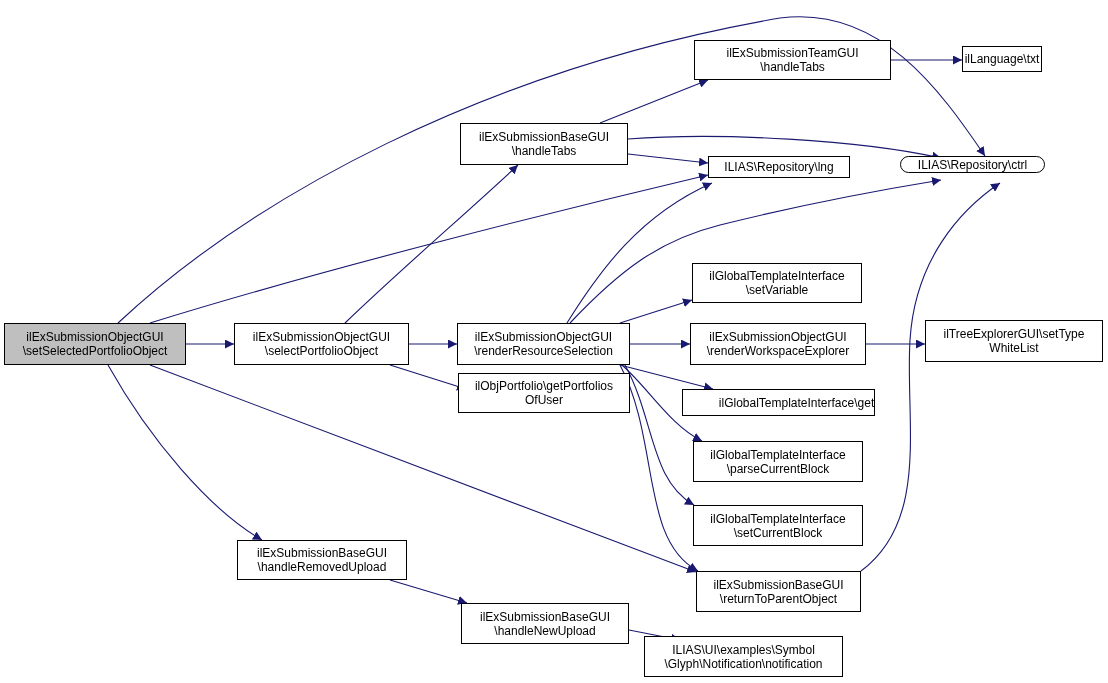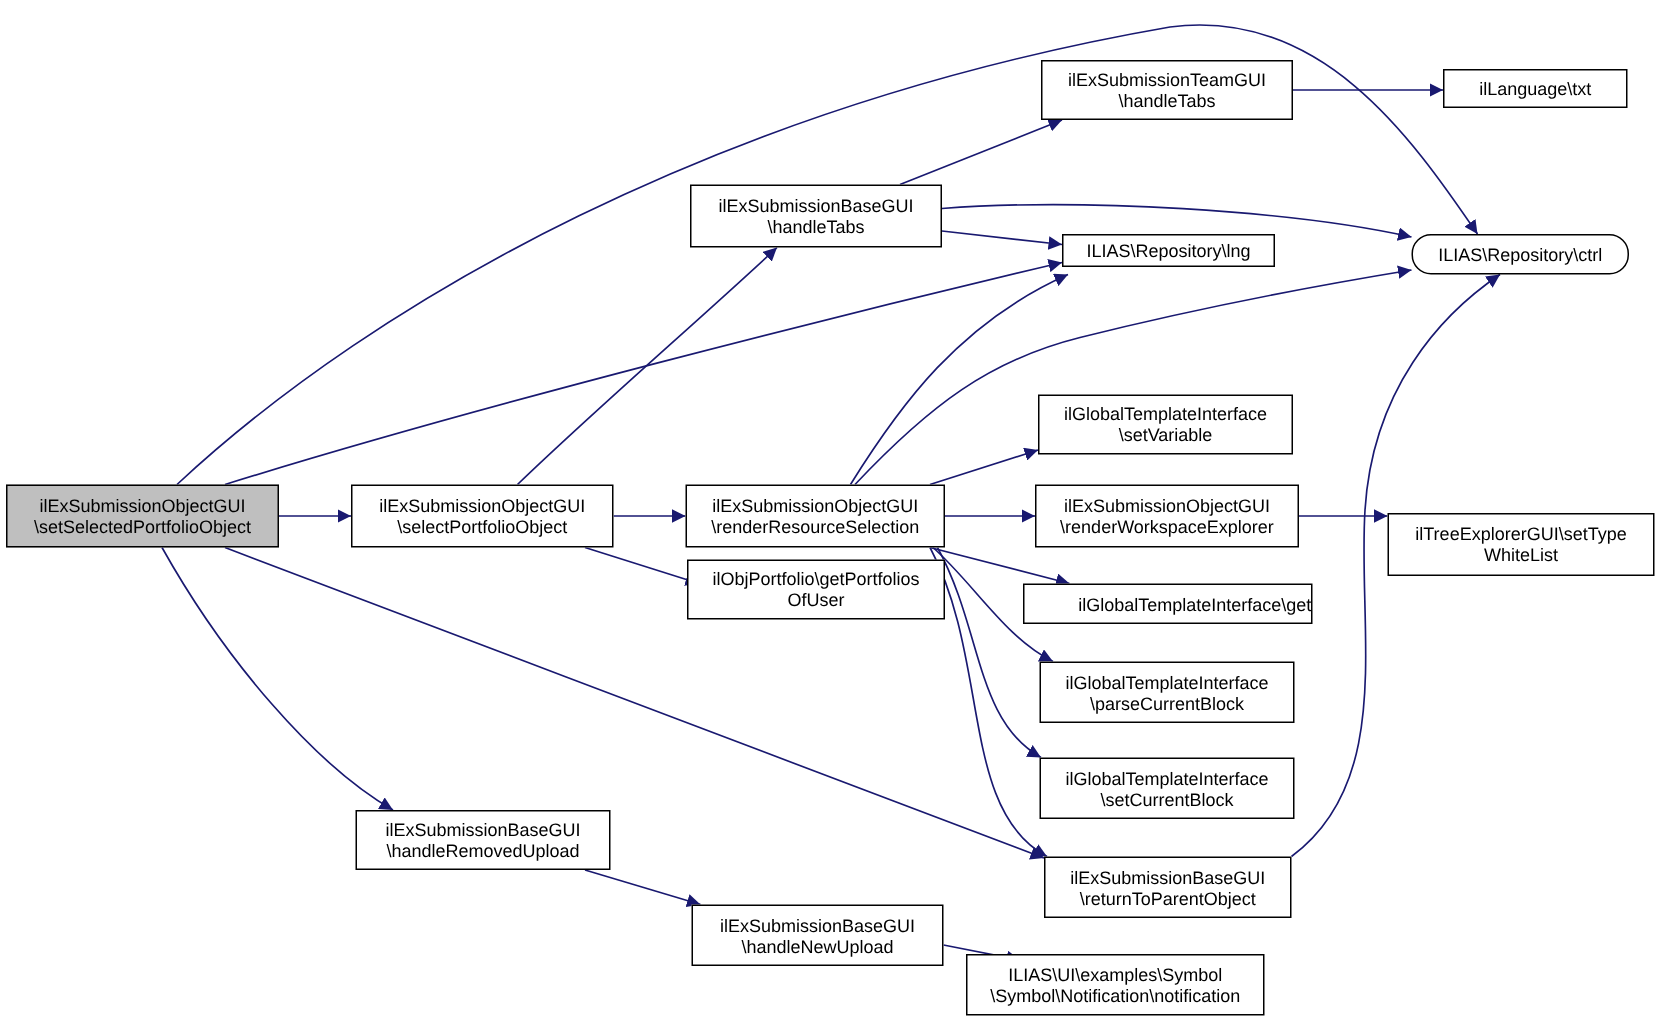--- a/index.html
+++ b/index.html
@@ -75,21 +75,21 @@
       <span>\renderResourceSelection</span>
     </div>
     <div class="node" style="left: 458px; top: 373px; width: 172px; height: 40px;">
       <span>ilObjPortfolio\getPortfolios</span>
       <span>OfUser</span>
     </div>
     <div class="node" style="left: 461px; top: 603px; width: 168px; height: 41px;">
       <span>ilExSubmissionBaseGUI</span>
       <span>\handleNewUpload</span>
     </div>
-    <div class="node" style="left: 694px; top: 40px; width: 168px; height: 40px;">
+    <div class="node" style="left: 694px; top: 40px; width: 197px; height: 40px;">
       <span>ilExSubmissionTeamGUI</span>
       <span>\handleTabs</span>
     </div>
     <div class="node" style="left: 708px; top: 156px; width: 142px; height: 22px;">
       <span>ILIAS\Repository\lng</span>
     </div>
     <div class="node" style="left: 692px; top: 263px; width: 170px; height: 40px;">
       <span>ilGlobalTemplateInterface</span>
       <span>\setVariable</span>
     </div>
@@ -107,25 +107,25 @@
     <div class="node" style="left: 693px; top: 505px; width: 170px; height: 41px;">
       <span>ilGlobalTemplateInterface</span>
       <span>\setCurrentBlock</span>
     </div>
     <div class="node" style="left: 696px; top: 571px; width: 165px; height: 41px;">
       <span>ilExSubmissionBaseGUI</span>
       <span>\returnToParentObject</span>
     </div>
     <div class="node" style="left: 644px; top: 636px; width: 199px; height: 41px;">
       <span>ILIAS\UI\examples\Symbol</span>
-      <span>\Symbol\Notification\notification</span>
+      <span>\Glyph\Notification\notification</span>
     </div>
-    <div class="node" style="left: 962px; top: 46px; width: 123px; height: 26px;">
+    <div class="node" style="left: 962px; top: 46px; width: 80px; height: 26px;">
       <span>ilLanguage\txt</span>
     </div>
-    <div class="node" style="left: 941px; top: 156px; width: 145px; height: 27px; border-radius: 13px;">
+    <div class="node" style="left: 900px; top: 156px; width: 145px; height: 17px; border-radius: 13px;">
       <span>ILIAS\Repository\ctrl</span>
     </div>
-    <div class="node" style="left: 925px; top: 342px; width: 178px; height: 42px;">
+    <div class="node" style="left: 925px; top: 320px; width: 178px; height: 42px;">
       <span>ilTreeExplorerGUI\setType</span>
       <span>WhiteList</span>
     </div>
   </div>
 
 </body></html>

